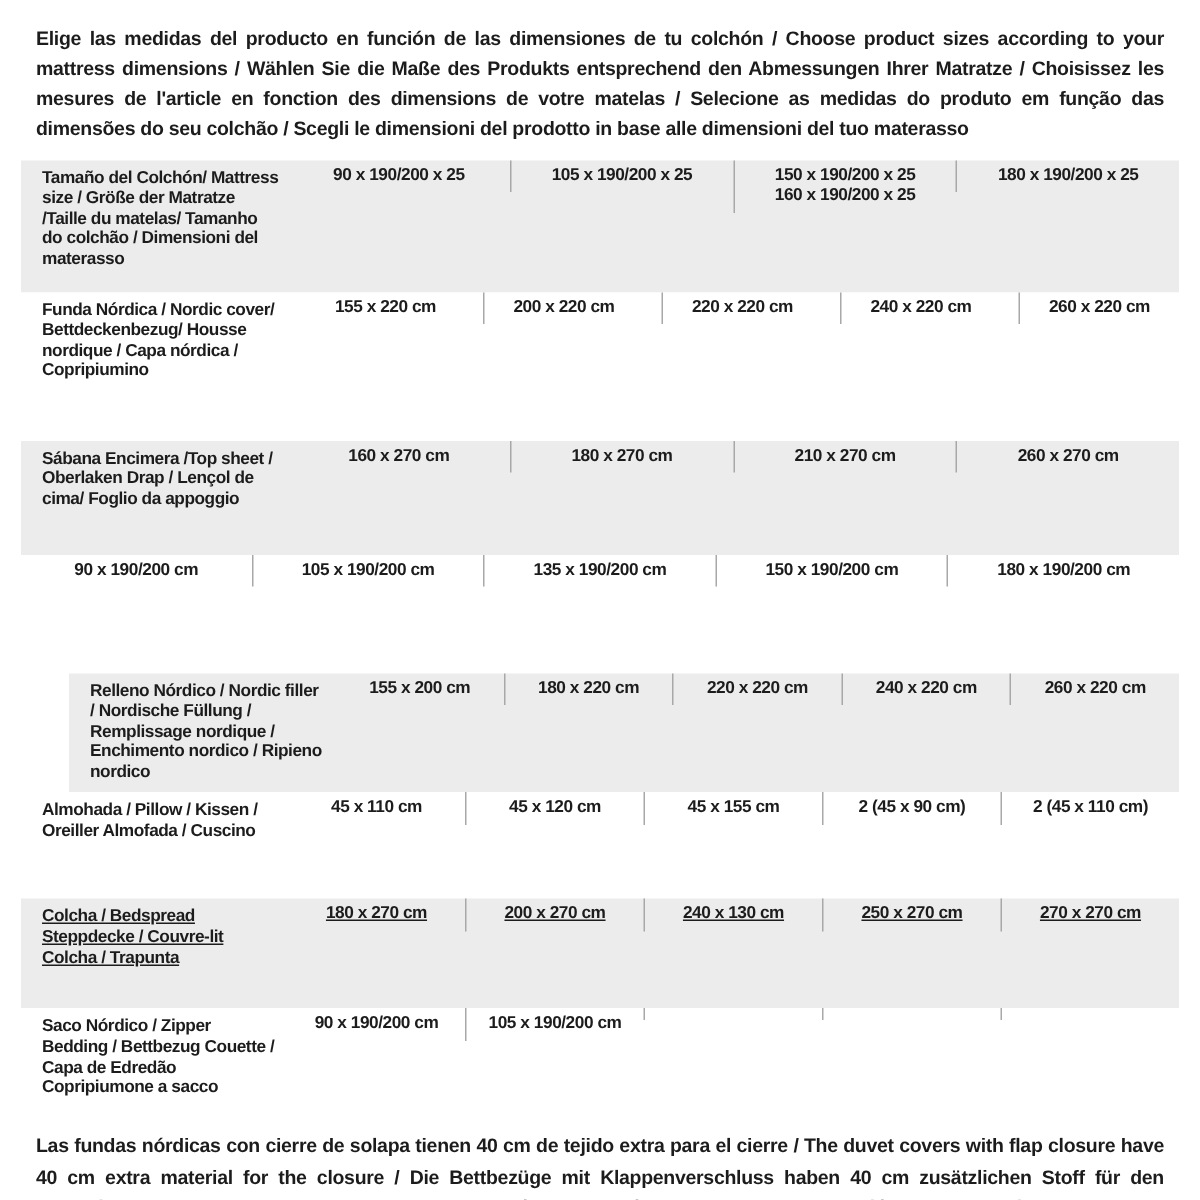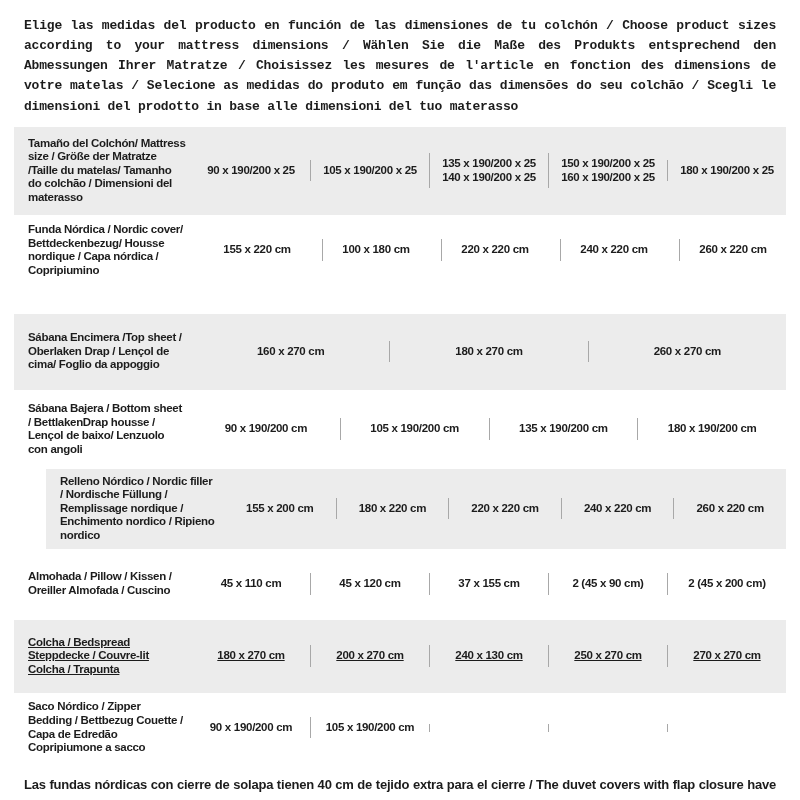--- a/index.html
+++ b/index.html
@@ -5,27 +5,27 @@
   html,body{margin:0;padding:0;background:#ffffff;}
   body{
     width:800px;height:800px;overflow:hidden;
     font-family:"Liberation Sans",sans-serif;
     color:#1c1c1c;
     -webkit-font-smoothing:antialiased;
   }
   .intro{
     padding:16px 24px 6px 24px;
     font-size:13px;font-weight:bold;line-height:1.55;
-    text-align:justify;letter-spacing:-0.2px;font-family:Liberation Mono, monospace;
+    text-align:justify;letter-spacing:-0.2px;
   }
   .size-table{
     margin:4px 14px 0 14px;
   }
   .row{
-    display:flex;align-items:center;
+    display:flex;align-items:flex-start;
   }
   .row:nth-child(odd){background:#ececec;}
   .row:nth-child(even){background:#ffffff;}
   .row:nth-child(1){min-height:88px;}
   .row:nth-child(2){min-height:71px;gap:12px;}
   .row:nth-child(3){min-height:76px;margin-top:28px;}
   .row:nth-child(4){min-height:79px;}
   .row:nth-child(5){min-height:76px;margin-left:32px;}
   .row:nth-child(6){min-height:71px;}
   .row:nth-child(7){min-height:73px;text-decoration:underline;}
@@ -57,67 +57,66 @@
 <body>
 
 <div class="intro">Elige las medidas del producto en función de las dimensiones de tu colchón / Choose product sizes according to your mattress dimensions / Wählen Sie die Maße des Produkts entsprechend den Abmessungen Ihrer Matratze / Choisissez les mesures de l'article en fonction des dimensions de votre matelas / Selecione as medidas do produto em função das dimensões do seu colchão / Scegli le dimensioni del prodotto in base alle dimensioni del tuo materasso</div>
 
 <div class="size-table">
 
   <div class="row">
     <div class="cell label">Tamaño del Colchón/ Mattress size / Größe der Matratze /Taille du matelas/ Tamanho do colchão / Dimensioni del materasso</div>
     <div class="cell val">90 x 190/200 x 25</div>
     <div class="cell val">105 x 190/200 x 25</div>
-    <div class="cell val">135 x 190/200 x 25
-140 x 190/200 x 25</div>
     <div class="cell val">150 x 190/200 x 25
 160 x 190/200 x 25</div>
     <div class="cell val">180 x 190/200 x 25</div>
   </div>
 
   <div class="row">
     <div class="cell label">Funda Nórdica /  Nordic cover/ Bettdeckenbezug/ Housse nordique  / Capa nórdica / Copripiumino</div>
     <div class="cell val">155 x 220 cm</div>
-    <div class="cell val">100 x 180 cm</div>
+    <div class="cell val">200 x 220 cm</div>
     <div class="cell val">220 x 220 cm</div>
     <div class="cell val">240 x 220 cm</div>
     <div class="cell val">260 x 220 cm</div>
   </div>
 
   <div class="row">
     <div class="cell label">Sábana Encimera /Top sheet / Oberlaken Drap / Lençol de cima/ Foglio da appoggio</div>
     <div class="cell val">160 x 270 cm</div>
     <div class="cell val">180 x 270 cm</div>
+    <div class="cell val">210 x 270 cm</div>
     <div class="cell val">260 x 270 cm</div>
   </div>
 
   <div class="row">
-    <div class="cell label">Sábana Bajera / Bottom sheet / BettlakenDrap housse / Lençol de baixo/ Lenzuolo con angoli</div>
     <div class="cell val">90 x 190/200 cm</div>
     <div class="cell val">105 x 190/200 cm</div>
     <div class="cell val">135 x 190/200 cm</div>
+    <div class="cell val">150 x 190/200 cm</div>
     <div class="cell val">180 x 190/200 cm</div>
   </div>
 
   <div class="row">
     <div class="cell label">Relleno Nórdico / Nordic filler / Nordische Füllung / Remplissage nordique / Enchimento nordico / Ripieno nordico</div>
     <div class="cell val">155 x 200 cm</div>
     <div class="cell val">180 x 220 cm</div>
     <div class="cell val">220 x 220 cm</div>
     <div class="cell val">240 x 220 cm</div>
     <div class="cell val">260 x 220 cm</div>
   </div>
 
   <div class="row">
     <div class="cell label">Almohada  / Pillow / Kissen / Oreiller Almofada / Cuscino</div>
     <div class="cell val">45 x 110 cm</div>
     <div class="cell val">45 x 120 cm</div>
-    <div class="cell val">37 x 155 cm</div>
+    <div class="cell val">45 x 155 cm</div>
     <div class="cell val">2 (45 x 90 cm)</div>
-    <div class="cell val">2 (45 x 200 cm)</div>
+    <div class="cell val">2 (45 x 110 cm)</div>
   </div>
 
   <div class="row">
     <div class="cell label">Colcha / Bedspread Steppdecke / Couvre-lit Colcha / Trapunta</div>
     <div class="cell val">180 x 270 cm</div>
     <div class="cell val">200 x 270 cm</div>
     <div class="cell val">240 x 130 cm</div>
     <div class="cell val">250 x 270 cm</div>
     <div class="cell val">270 x 270 cm</div>
   </div>

